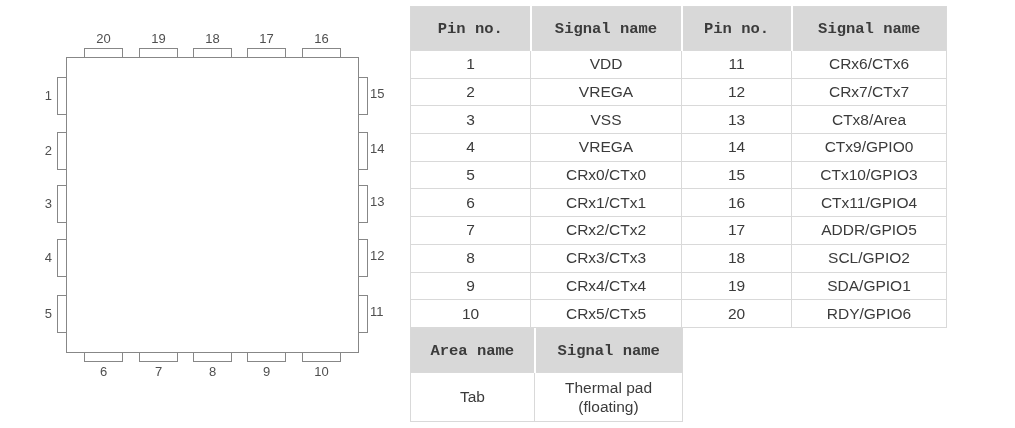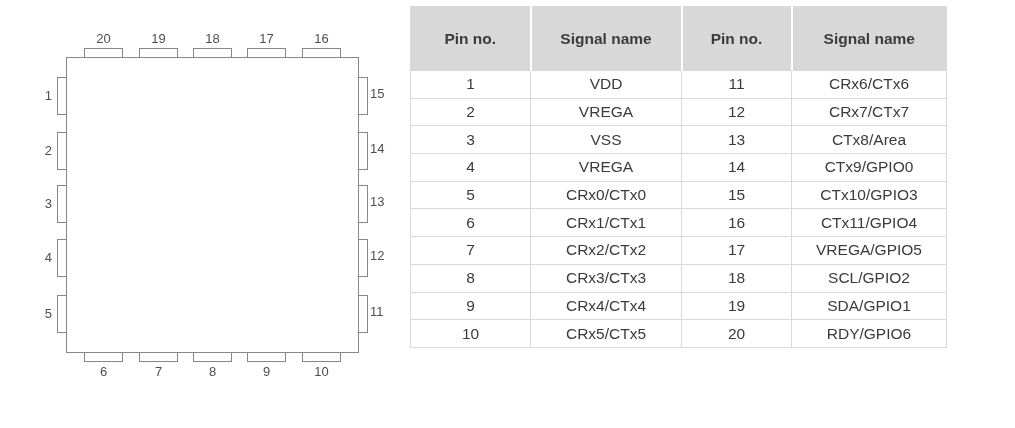--- a/index.html
+++ b/index.html
@@ -45,23 +45,24 @@
     border-collapse: collapse;
     table-layout: fixed;
     font-size: 15.5px;
     color: #3b3b3b;
     border: 1px solid #d9d9d9;
   }
   table.tbl th {
     background: #d8d8d8;
     font-weight: bold;
     height: 27px;
-    padding: 18px;
+    padding: 8px;
     text-align: center;
     border-left: 2px solid #ffffff;
+    font-family: Liberation Mono, monospace;
   }
   table.tbl th:first-child { border-left: 1px solid #d9d9d9; }
   table.tbl td {
     border: 1px solid #d9d9d9;
     text-align: center;
     vertical-align: middle;
     padding: 0;
   }
   #pin-table td { height: 26.7px; }
   #area-table td { height: 48px; }
@@ -169,21 +170,21 @@
       <tr>
         <td>6</td>
         <td>CRx1/CTx1</td>
         <td>16</td>
         <td>CTx11/GPIO4</td>
       </tr>
       <tr>
         <td>7</td>
         <td>CRx2/CTx2</td>
         <td>17</td>
-        <td>VREGA/GPIO5</td>
+        <td>ADDR/GPIO5</td>
       </tr>
       <tr>
         <td>8</td>
         <td>CRx3/CTx3</td>
         <td>18</td>
         <td>SCL/GPIO2</td>
       </tr>
       <tr>
         <td>9</td>
         <td>CRx4/CTx4</td>
@@ -192,14 +193,33 @@
       </tr>
       <tr>
         <td>10</td>
         <td>CRx5/CTx5</td>
         <td>20</td>
         <td>RDY/GPIO6</td>
       </tr>
     </tbody>
   </table>
 
+  <table class="tbl" id="area-table" style="left:410px; top:328px; width:272px;">
+    <colgroup>
+        <col style="width:124px">
+        <col style="width:148px">
+      </colgroup>
+    <thead>
+      <tr>
+        <th>Area name</th>
+        <th>Signal name</th>
+      </tr>
+    </thead>
+    <tbody>
+      <tr>
+        <td>Tab</td>
+        <td class="multiline">Thermal pad
+(floating)</td>
+      </tr>
+    </tbody>
+  </table>
 
 </div>
 
 </body></html>

